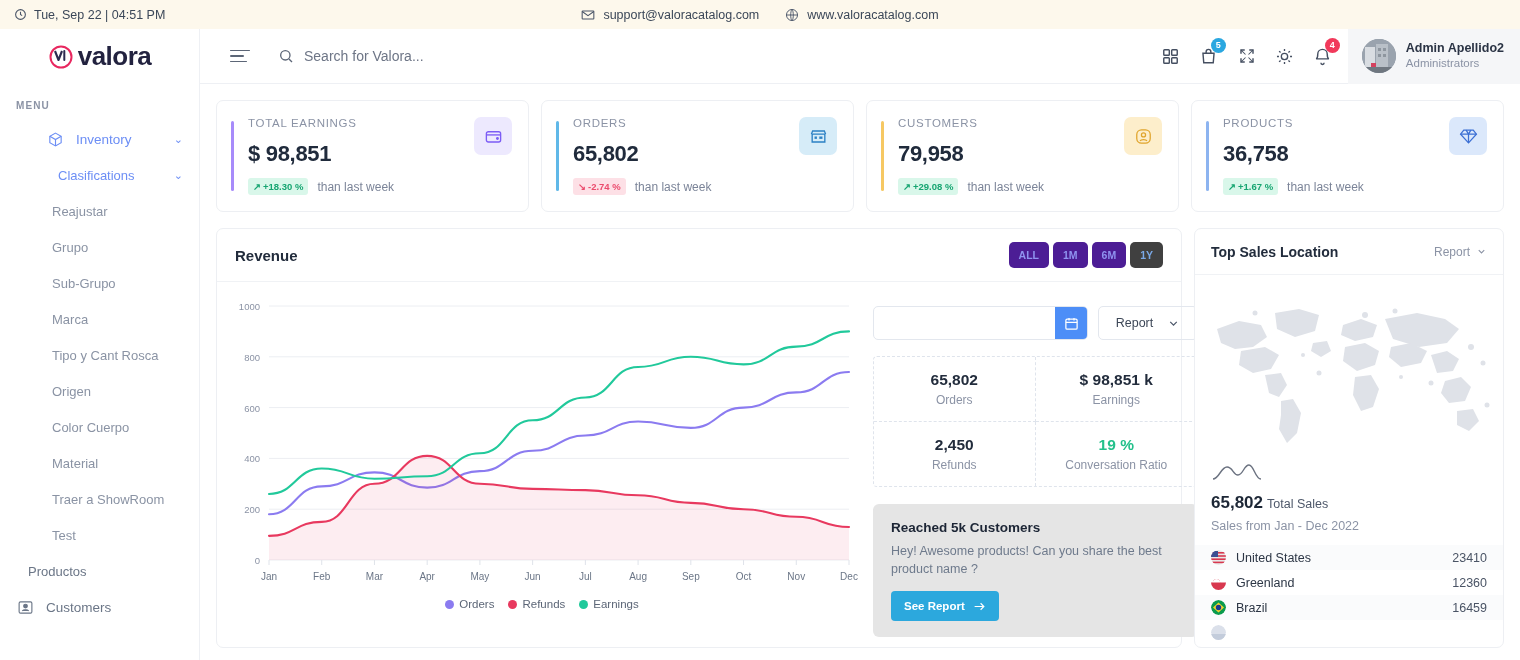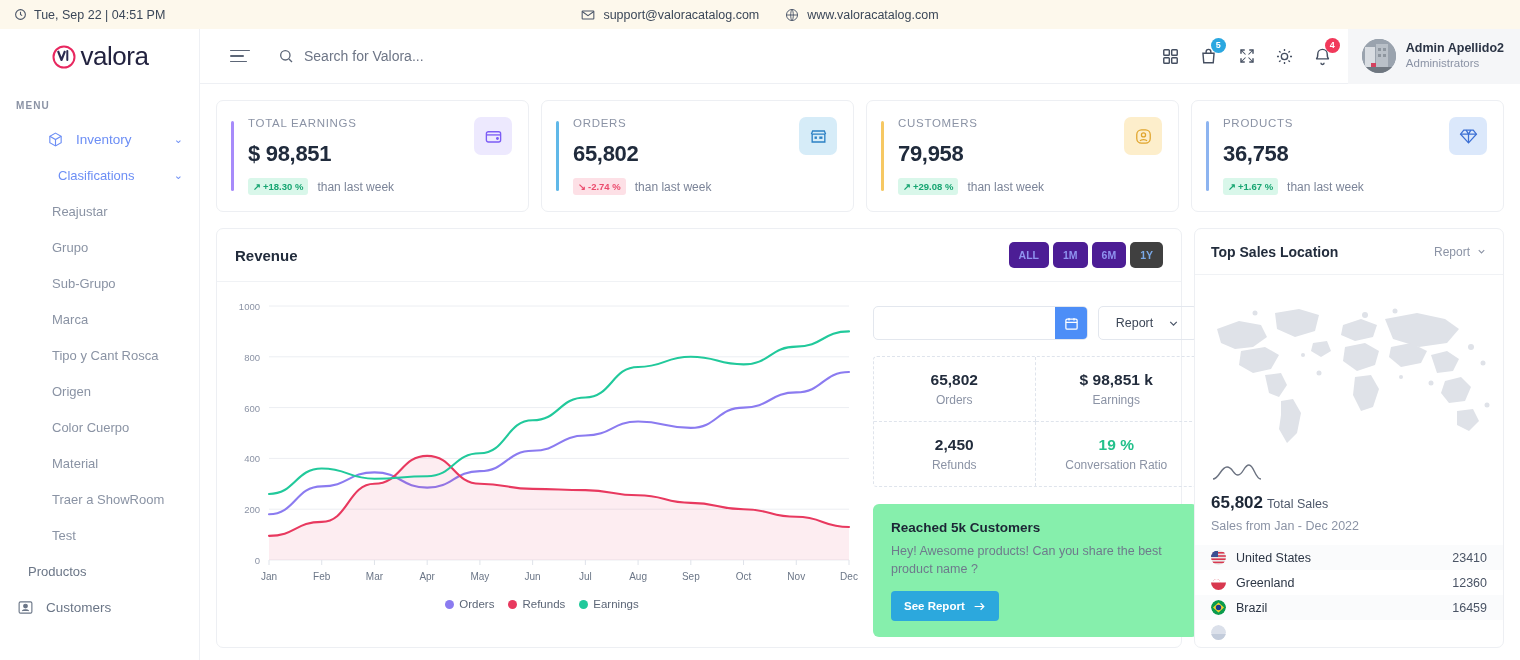--- a/index.html
+++ b/index.html
@@ -28,21 +28,21 @@
   .ic { display: inline-flex; align-items: center; justify-content: center; }
 
   
   .sidebar {
     position: absolute; top: 29px; left: 0; width: 200px; height: 631px;
     background: #fff; border-right: 1px solid #eef0f4;
     overflow: hidden;
   }
   .logo-wrap { height: 55px; display: flex; align-items: center; justify-content: center; gap: 4px; }
   .logo-mark { width: 26px; height: 26px; position: relative; }
-  .logo-text { font-size: 26px; font-weight: 400; color: #22223f; letter-spacing: -0.5px; }
+  .logo-text { font-size: 26px; font-weight: 700; color: #22223f; letter-spacing: -0.5px; }
   .menu-label {
     font-size: 10px; letter-spacing: 1.1px; color: #8b93a5;
     font-weight: 600; padding: 16px 0 10px 16px;
   }
   .nav-item {
     display: flex; align-items: center; height: 36px;
     padding: 0 16px; font-size: 13.5px; color: #6b7687; cursor: pointer;
     gap: 12px;
   }
   .nav-item .nv-ic { width: 18px; display: flex; align-items: center; justify-content: center; flex: 0 0 18px; }
@@ -157,21 +157,21 @@
     border: 1px dashed #dfe4ec; border-radius: 4px;
   }
   .mini-cell { padding: 14px 4px; text-align: center; }
   .mini-cell.b-r { border-right: 1px dashed #dfe4ec; }
   .mini-cell.b-b { border-bottom: 1px dashed #dfe4ec; }
   .mini-val { font-size: 15.5px; font-weight: 700; color: #222c3c; }
   .mini-val.green { color: #23c08b; }
   .mini-lb { font-size: 12px; color: #8b93a5; margin-top: 4px; }
 
   .promo {
-    margin-top: 17px; background: #86efac; border-radius: 6px; padding: 16px 18px;
+    margin-top: 17px; background: #e5e5e5; border-radius: 6px; padding: 16px 18px;
   }
   .promo-t { font-size: 13.5px; font-weight: 700; color: #1c2535; }
   .promo-d { font-size: 12.5px; color: #6e7a8c; line-height: 18px; margin-top: 7px; }
   .promo-btn {
     margin-top: 13px; background: #2ca8dd; color: #fff; border: none; border-radius: 4px;
     font-size: 11.5px; font-weight: 700; padding: 9px 13px; cursor: pointer;
     display: inline-flex; align-items: center; gap: 8px; font-family: inherit;
   }
 
   

